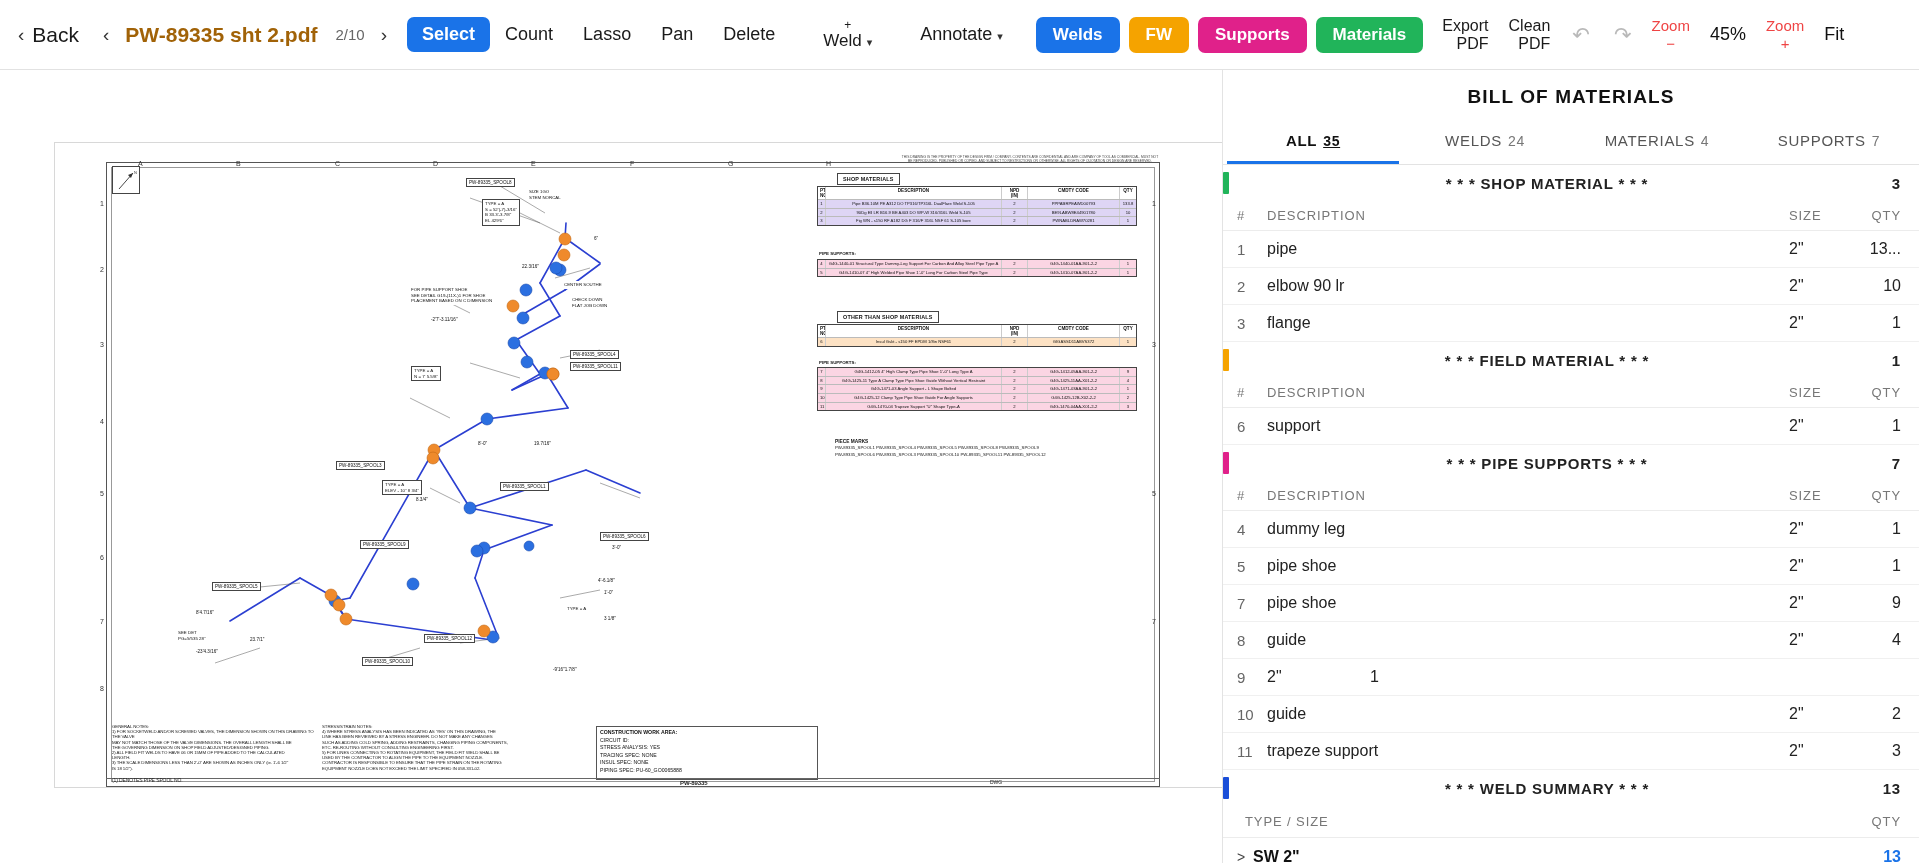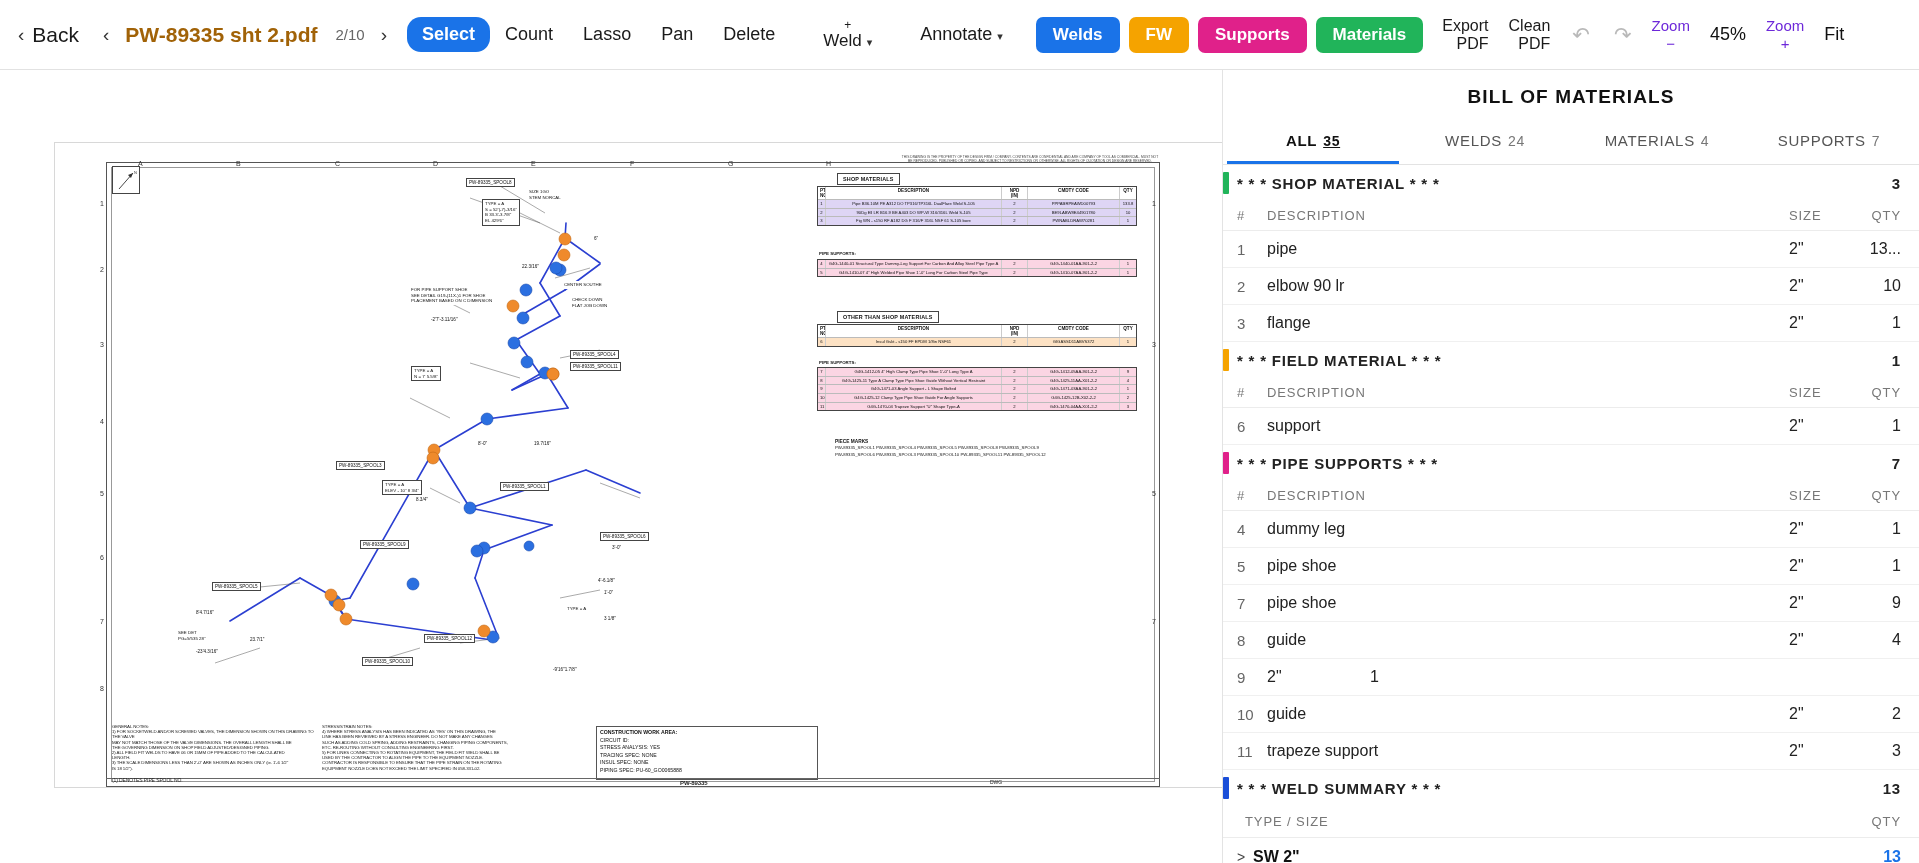--- a/index.html
+++ b/index.html
@@ -28,21 +28,21 @@
     padding-right: 22px;
   }
   .chev { font-size: 19px; line-height: 1; color: #333; }
   .tb-navgroup { display: flex; align-items: center; gap: 14px; padding-right: 18px; }
   .tb-nav-arrow { font-size: 19px; color: #333; cursor: pointer; padding: 4px 2px; }
   .tb-filename { font-size: 21px; font-weight: bold; color: #a16207; }
   .tb-pagecount { font-size: 15px; color: #666; margin-left: 4px; }
 
   .tb-tool {
     font-size: 18px; color: #1a1a1a; padding: 7px 15px; cursor: pointer;
-    border-radius: 14px; white-space: nowrap;
+    border-radius: 7px; white-space: nowrap;
   }
   .tb-tool.active { background: #1a73e8; color: #fff; font-weight: bold; }
   .tb-tool.two-line { line-height: 1.05; text-align: center; font-size: 17px; }
   .tb-tool .sub { font-size: 12px; display: block; }
   .tb-sep { width: 18px; }
 
   .pill {
     font-size: 17px; font-weight: bold; color: #fff;
     padding: 8px 17px; border-radius: 7px; cursor: pointer;
     margin-right: 9px; white-space: nowrap;
@@ -52,21 +52,21 @@
   .pill-supports { background: #e0218a; }
   .pill-materials { background: #21b45a; }
 
   .tb-text-btn {
     font-size: 16px; color: #1a1a1a; text-align: right; line-height: 1.1;
     padding: 4px 10px; cursor: pointer; white-space: nowrap;
   }
   .tb-text-btn span { display: block; }
 
   .tb-icon-btn { font-size: 21px; color: #b9b9b9; padding: 4px 12px; cursor: pointer; }
-  .tb-zoom { font-size: 15px; color: #6d28d9; text-align: center; line-height: 1.15; cursor: pointer; padding: 4px 8px; }
+  .tb-zoom { font-size: 15px; color: #ef4444; text-align: center; line-height: 1.15; cursor: pointer; padding: 4px 8px; }
   .tb-zoom .big { display: block; font-size: 15px; }
   .tb-zoompct { font-size: 18px; color: #111; padding: 0 12px; }
 
   .caret { font-size: 11px; margin-left: 5px; color: #333; }
 
   
   .body { flex: 1; display: flex; min-height: 0; }
 
   .viewer {
     flex: 1; background: #ffffff; position: relative; overflow: hidden;
@@ -171,21 +171,21 @@
   .ptab.active .cnt { color: #111; text-decoration: underline; }
 
   .panel-scroll { flex: 1; overflow: hidden; }
 
   .grp-header {
     display: flex; align-items: center; gap: 8px;
     padding: 7px 12px 7px 0; font-size: 15px; font-weight: bold; color: #222;
     letter-spacing: .8px;
   }
   .grp-bar { width: 6px; height: 22px; border-radius: 1px; }
-  .grp-label { flex: 1; }
+  .grp-label { flex: 1; text-align: center; }
   .grp-count { width: 42px; text-align: right; font-size: 15px; color: #222; padding-right: 6px; }
 
   .col-head {
     display: flex; align-items: center; font-size: 13px; color: #777;
     letter-spacing: .9px; padding: 7px 12px 7px 14px; border-bottom: 1px solid #ececec;
   }
   .col-head .h-num { width: 30px; }
   .col-head .h-desc { flex: 1; }
   .col-head .h-size { width: 70px; text-align: left; }
   .col-head .h-qty { width: 48px; text-align: right; padding-right: 6px; }

